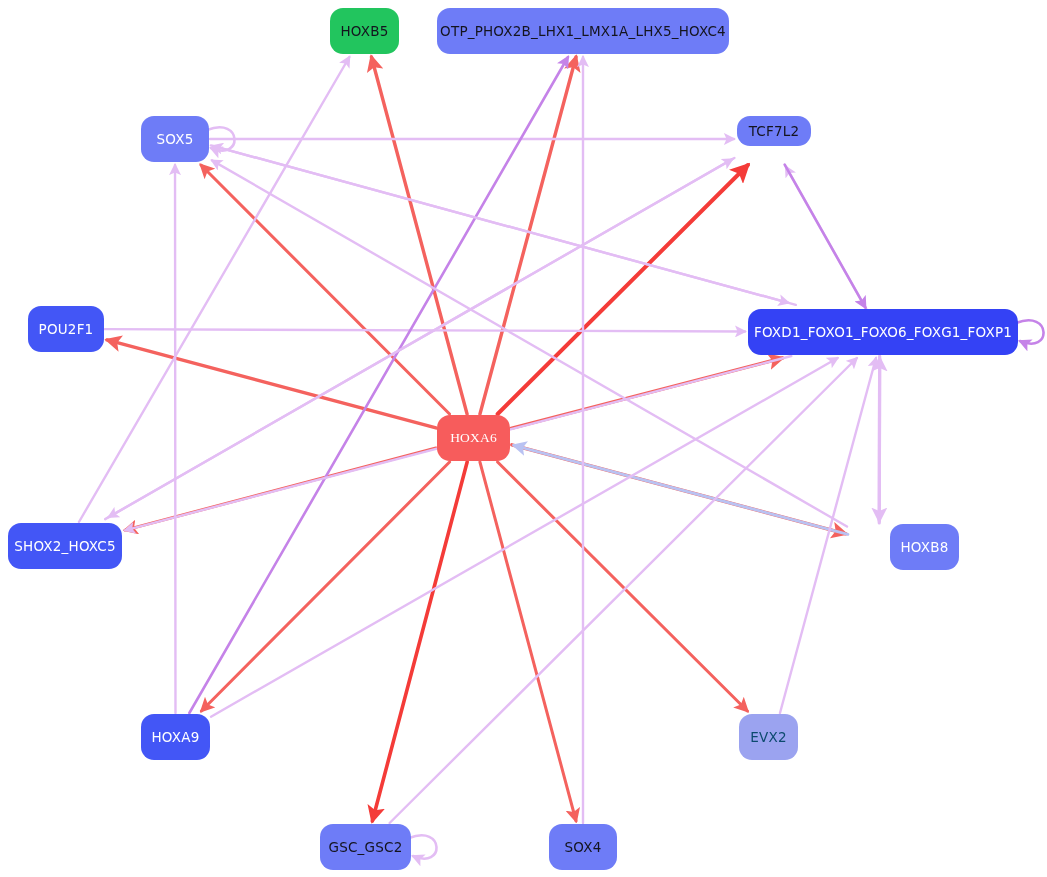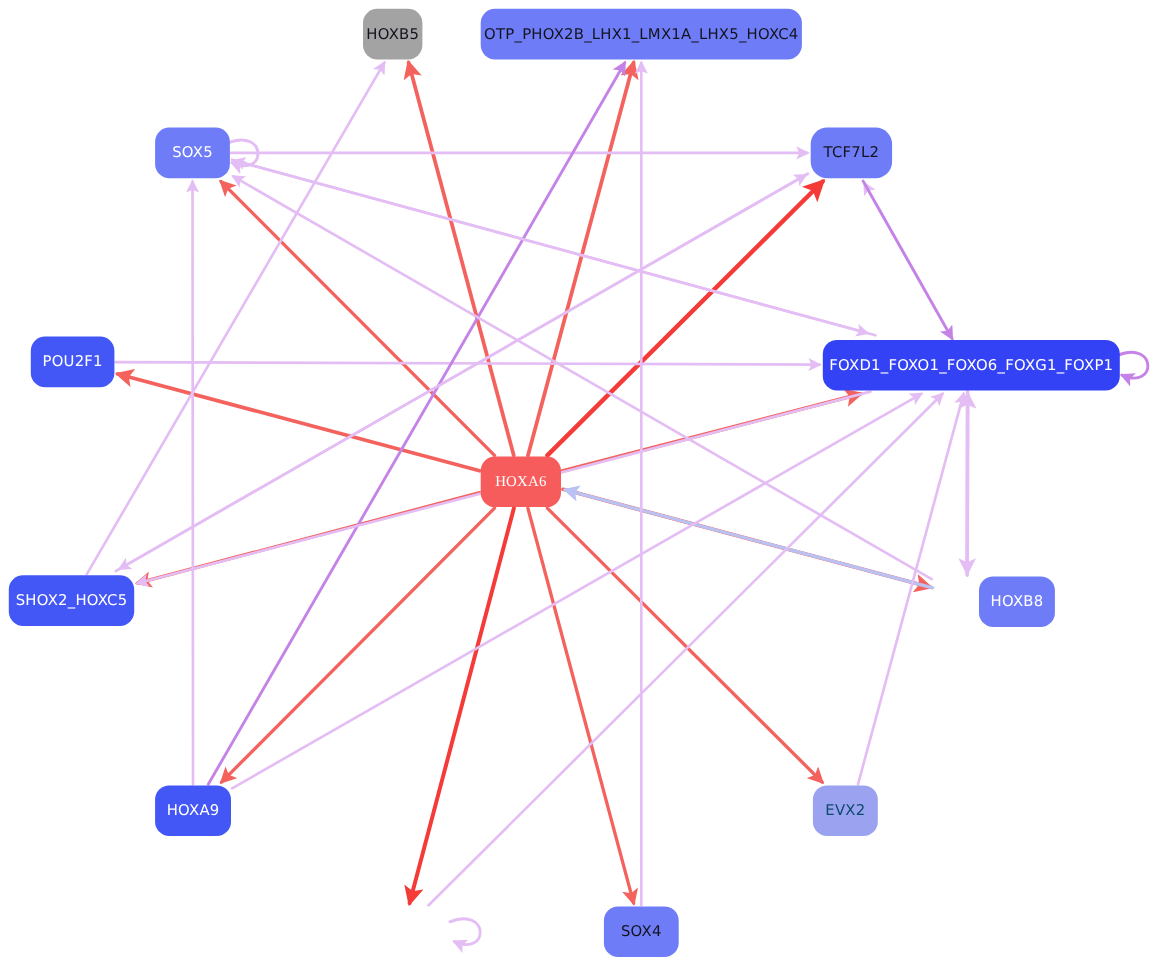--- a/index.html
+++ b/index.html
@@ -96,30 +96,30 @@
       <line x1="791.2616822429907" y1="356" x2="125" y2="530.3031784841075" stroke="#e3bdf4" stroke-width="2.4" stroke-linecap="round" marker-end="url(#ah-e3bdf4)"></line>
       <line x1="795.8264561464972" y1="304.8161756374142" x2="212.86790692369925" y2="145.9023338295046" stroke="#e3bdf4" stroke-width="2.4" stroke-linecap="round" marker-end="url(#ah-e3bdf4)"></line>
       <line x1="734.3570934124025" y1="157.95185478956031" x2="108.64947670478577" y2="517.138032504652" stroke="#e3bdf4" stroke-width="2.4" stroke-linecap="round" marker-end="url(#ah-e3bdf4)"></line>
       <line x1="784.6809923721548" y1="164.62280768522587" x2="865.442650403243" y2="307.6228076852259" stroke="#c583e8" stroke-width="2.6" stroke-linecap="round" marker-end="url(#ah-c583e8)"></line>
       <line x1="389.61650485436894" y1="823" x2="856.8737864077669" y2="358" stroke="#e3bdf4" stroke-width="2.4" stroke-linecap="round" marker-end="url(#ah-e3bdf4)"></line>
       <line x1="583" y1="823" x2="583" y2="57" stroke="#e3bdf4" stroke-width="2.4" stroke-linecap="round" marker-end="url(#ah-e3bdf4)"></line>
       <line x1="779.9888888888889" y1="713" x2="875.9703703703703" y2="358" stroke="#e3bdf4" stroke-width="2.4" stroke-linecap="round" marker-end="url(#ah-e3bdf4)"></line>
       <line x1="847" y1="526.5279151943463" x2="212" y2="160.33710247349825" stroke="#e3bdf4" stroke-width="2.4" stroke-linecap="round" marker-end="url(#ah-e3bdf4)"></line>
     </svg>
   <div id="node-layer">
-      <div class="node" style="left: 330px; top: 8px; width: 54px; height: 46px; background: #a3a3a3; color: rgb(20, 20, 30);">
+      <div class="node" style="left: 330px; top: 8px; width: 69px; height: 46px; background: #22c55e; color: rgb(20, 20, 30);">
         <span>HOXB5</span>
       </div>
       <div class="node" style="left: 437px; top: 8px; width: 292px; height: 46px; background: rgb(110, 124, 247); color: rgb(20, 20, 30);">
         <span>OTP_PHOX2B_LHX1_LMX1A_LHX5_HOXC4</span>
       </div>
       <div class="node" style="left: 141px; top: 116px; width: 68px; height: 46px; background: rgb(110, 124, 247); color: rgb(255, 255, 255);">
         <span>SOX5</span>
       </div>
-      <div class="node" style="left: 737px; top: 116px; width: 74px; height: 46px; background: rgb(110, 124, 247); color: rgb(20, 20, 30); border-radius: 15px;">
+      <div class="node" style="left: 737px; top: 116px; width: 74px; height: 30px; background: rgb(110, 124, 247); color: rgb(20, 20, 30);">
         <span>TCF7L2</span>
       </div>
       <div class="node" style="left: 28px; top: 306px; width: 76px; height: 46px; background: rgb(67, 86, 246); color: rgb(255, 255, 255);">
         <span>POU2F1</span>
       </div>
       <div class="node" style="left: 748px; top: 309px; width: 270px; height: 46px; background: rgb(52, 66, 245); color: rgb(255, 255, 255);">
         <span>FOXD1_FOXO1_FOXO6_FOXG1_FOXP1</span>
       </div>
       <div class="node" style="left: 437px; top: 415px; width: 73px; height: 46px; background: rgb(247, 92, 92); color: rgb(255, 255, 255); font-family: Liberation Serif, serif;">
         <span>HOXA6</span>
@@ -129,17 +129,20 @@
       </div>
       <div class="node" style="left: 890px; top: 524px; width: 69px; height: 46px; background: rgb(110, 124, 247); color: rgb(255, 255, 255);">
         <span>HOXB8</span>
       </div>
       <div class="node" style="left: 141px; top: 714px; width: 69px; height: 46px; background: rgb(67, 86, 246); color: rgb(255, 255, 255);">
         <span>HOXA9</span>
       </div>
       <div class="node" style="left: 739px; top: 714px; width: 59px; height: 46px; background: rgb(155, 163, 240); color: #0c4a6e;">
         <span>EVX2</span>
       </div>
+      <div class="node" style="left: 320px; top: 824px; width: 91px; height: 46px; background: rgb(110, 124, 247); color: rgb(20, 20, 30);">
+        <span>GSC_GSC2</span>
+      </div>
       <div class="node" style="left: 549px; top: 824px; width: 68px; height: 46px; background: rgb(110, 124, 247); color: rgb(20, 20, 30);">
         <span>SOX4</span>
       </div>
     </div>
 </div>
 
 </body></html>

